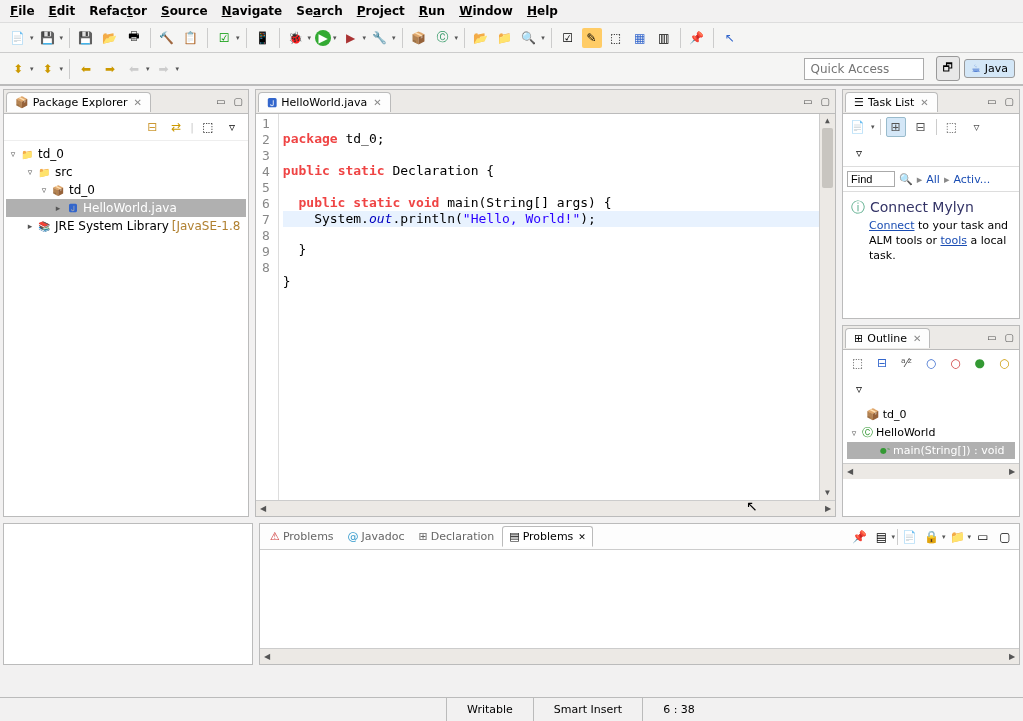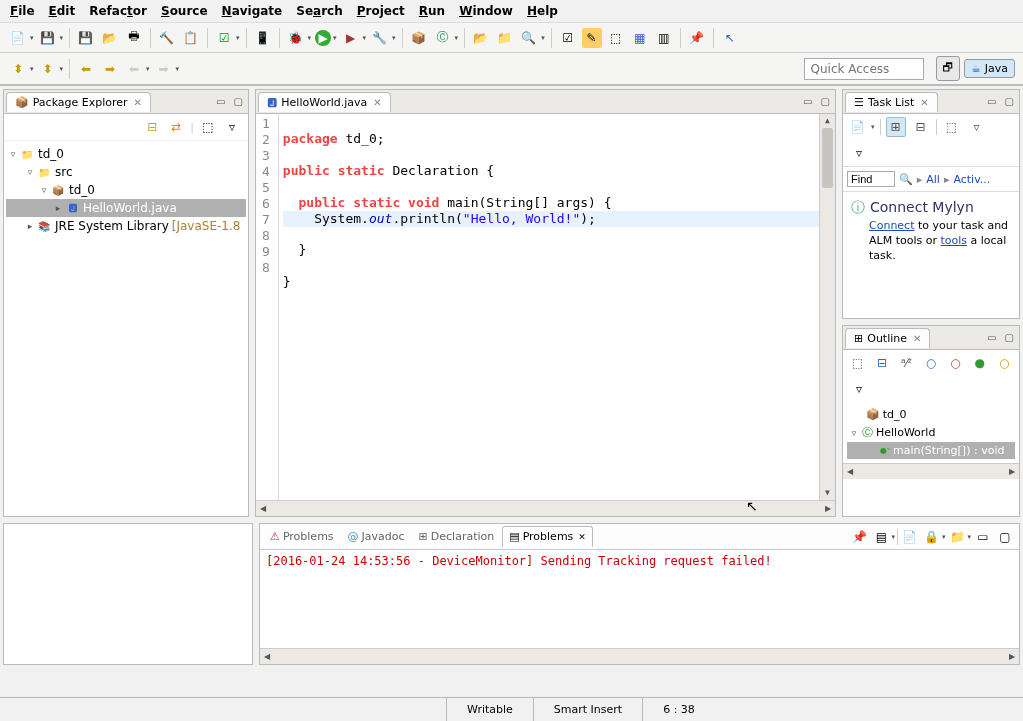--- a/index.html
+++ b/index.html
@@ -378,21 +378,20 @@
       <span class="sep-v"></span>
       <span class="tbtn" style="color:#36c">📄</span>
       <span class="tbtn">🔒</span>
         <span class="dd">▾</span>
       <span class="tbtn" style="color:#c90">📁</span>
         <span class="dd">▾</span>
       <span class="tbtn">▭</span>
       <span class="tbtn">▢</span>
     </div>
     <div class="console-out">
-      <div class="err">[2016-01-24 14:53:56 - DeviceMonitor] Sending Tracking request failed!</div>
     </div>
     <div class="scrollbar-h">
       <span class="arr">◀</span>
         <span class="track"></span>
         <span class="arr">▶</span>
     </div>
   </div>
 </div>
 
 <div class="statusbar">

